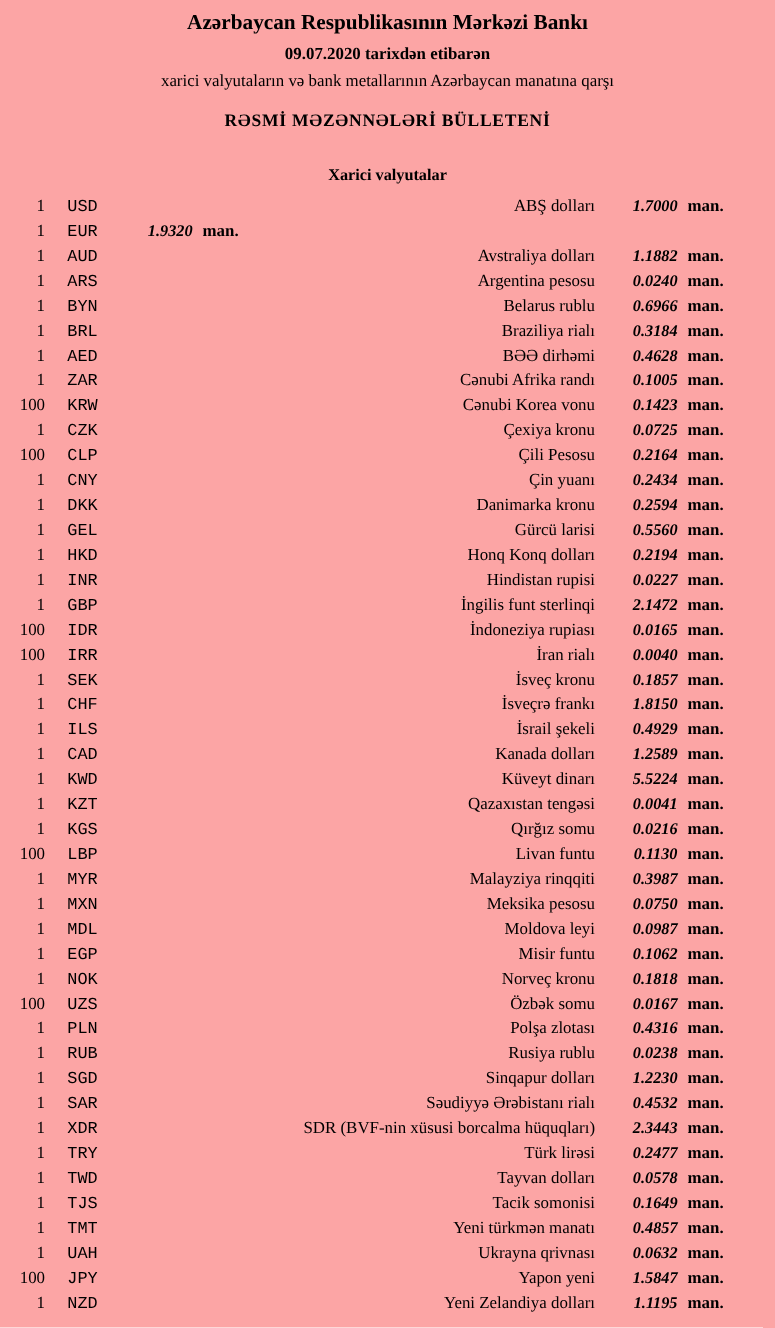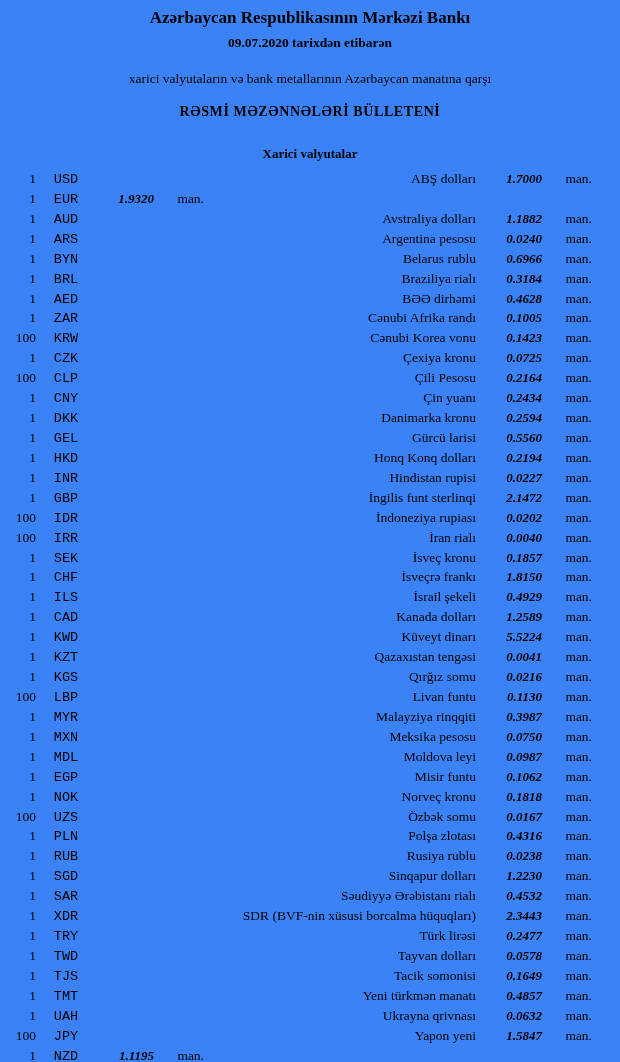--- a/index.html
+++ b/index.html
@@ -8,36 +8,36 @@
     background: #ffffff;
     color: #000000;
     font-family: "Liberation Serif", serif;
   }
   .page {
     width: 620px;
     height: 1062px;
     box-sizing: border-box;
     padding-top: 6px;
     overflow: hidden;
-    background: #3b82f6;
+    background: #fca5a5;
   }
   .header { text-align: center; }
   .title {
     font-size: 17px;
     font-weight: bold;
     margin-top: 2px;
   }
   .date-line {
     font-size: 13.5px;
     font-weight: bold;
     margin-top: 7px;
   }
   .subtitle {
     font-size: 13.5px;
-    margin-top: 20px;
+    margin-top: 6px;
   }
   .bulletin-title {
     font-size: 14px;
     font-weight: bold;
     letter-spacing: 0.6px;
     margin-top: 17px;
   }
   .section-title {
     text-align: center;
     font-size: 13px;
@@ -78,22 +78,23 @@
     text-align: right;
     font-weight: bold;
     font-style: italic;
     flex: 0 0 auto;
     font-size: 13px;
   }
   .unit {
     width: 42px;
     margin-left: 8px;
     margin-right: 28px;
-    text-align: right;
+    text-align: left;
     flex: 0 0 auto;
+    font-weight: bold;
   }
 </style>
 </head>
 <body>
 
 <div class="page">
   <div class="header">
     <div class="title">Azərbaycan Respublikasının Mərkəzi Bankı</div>
     <div class="date-line">09.07.2020 tarixdən etibarən</div>
     <div class="subtitle">xarici valyutaların və bank metallarının Azərbaycan manatına qarşı</div>
@@ -218,21 +219,21 @@
         <span class="qty">1</span>
         <span class="code">GBP</span>
         <span class="name">İngilis funt sterlinqi</span>
         <span class="rate">2.1472</span>
         <span class="unit">man.</span>
       </div>
       <div class="row">
         <span class="qty">100</span>
         <span class="code">IDR</span>
         <span class="name">İndoneziya rupiası</span>
-        <span class="rate">0.0202</span>
+        <span class="rate">0.0165</span>
         <span class="unit">man.</span>
       </div>
       <div class="row">
         <span class="qty">100</span>
         <span class="code">IRR</span>
         <span class="name">İran rialı</span>
         <span class="rate">0.0040</span>
         <span class="unit">man.</span>
       </div>
       <div class="row">
@@ -406,17 +407,18 @@
       <div class="row">
         <span class="qty">100</span>
         <span class="code">JPY</span>
         <span class="name">Yapon yeni</span>
         <span class="rate">1.5847</span>
         <span class="unit">man.</span>
       </div>
       <div class="row">
         <span class="qty">1</span>
         <span class="code">NZD</span>
+        <span class="name">Yeni Zelandiya dolları</span>
         <span class="rate">1.1195</span>
         <span class="unit">man.</span>
       </div>
     </div>
 </div>
 
 </body></html>

